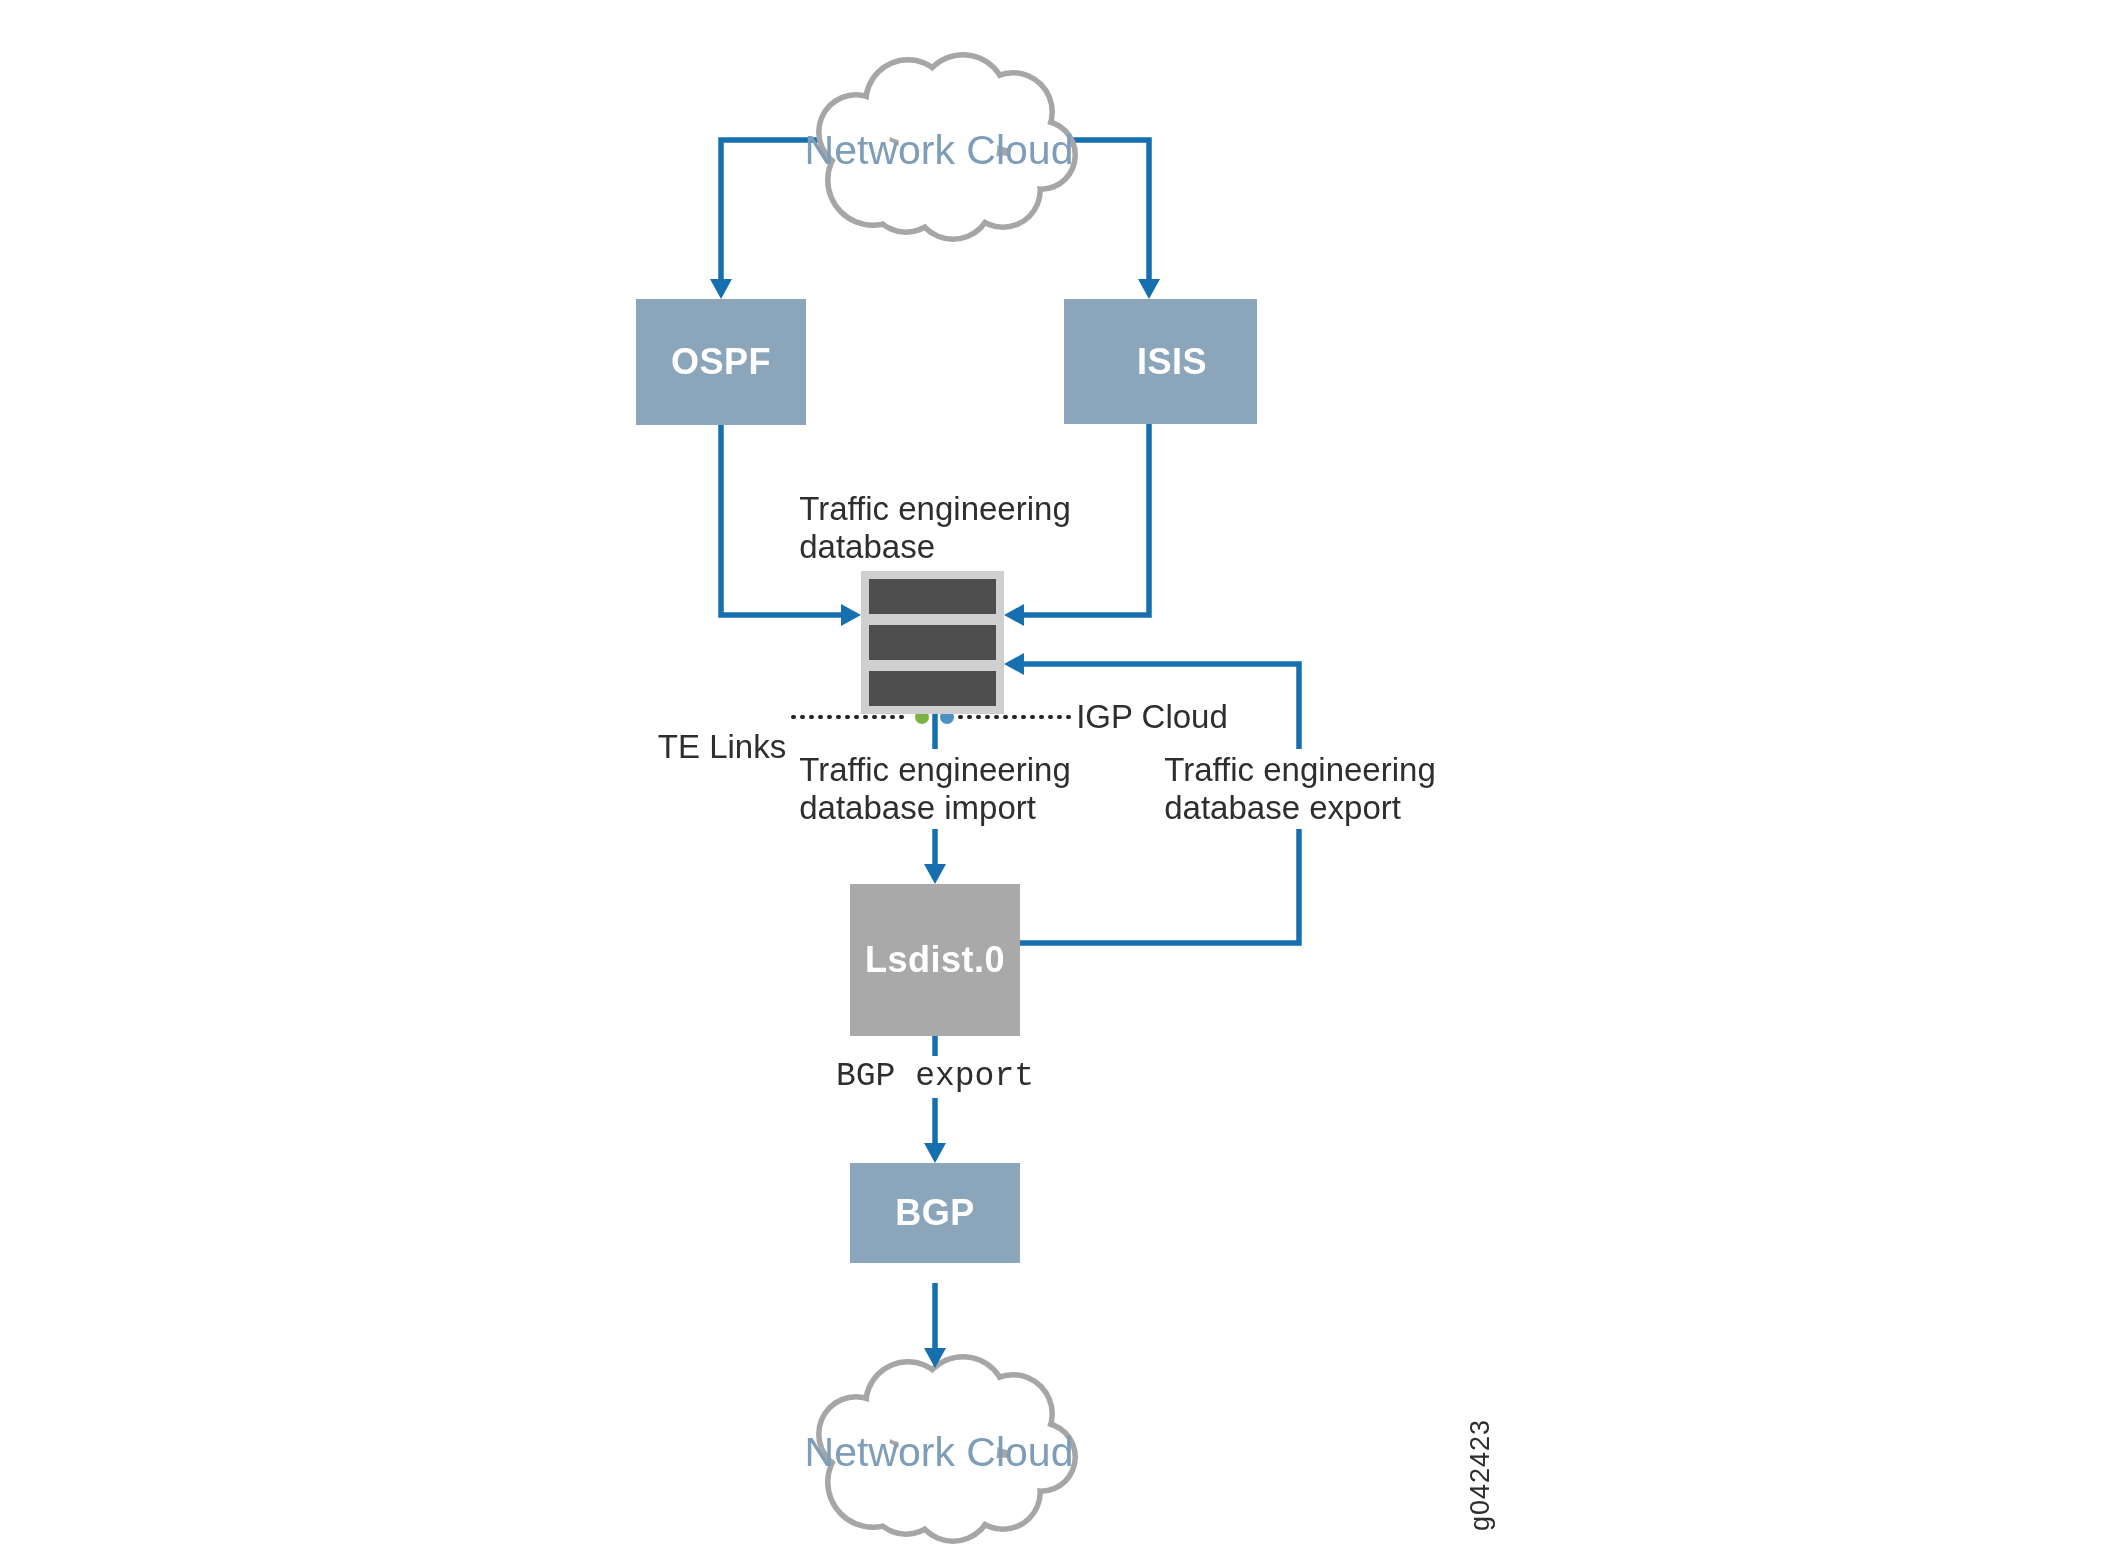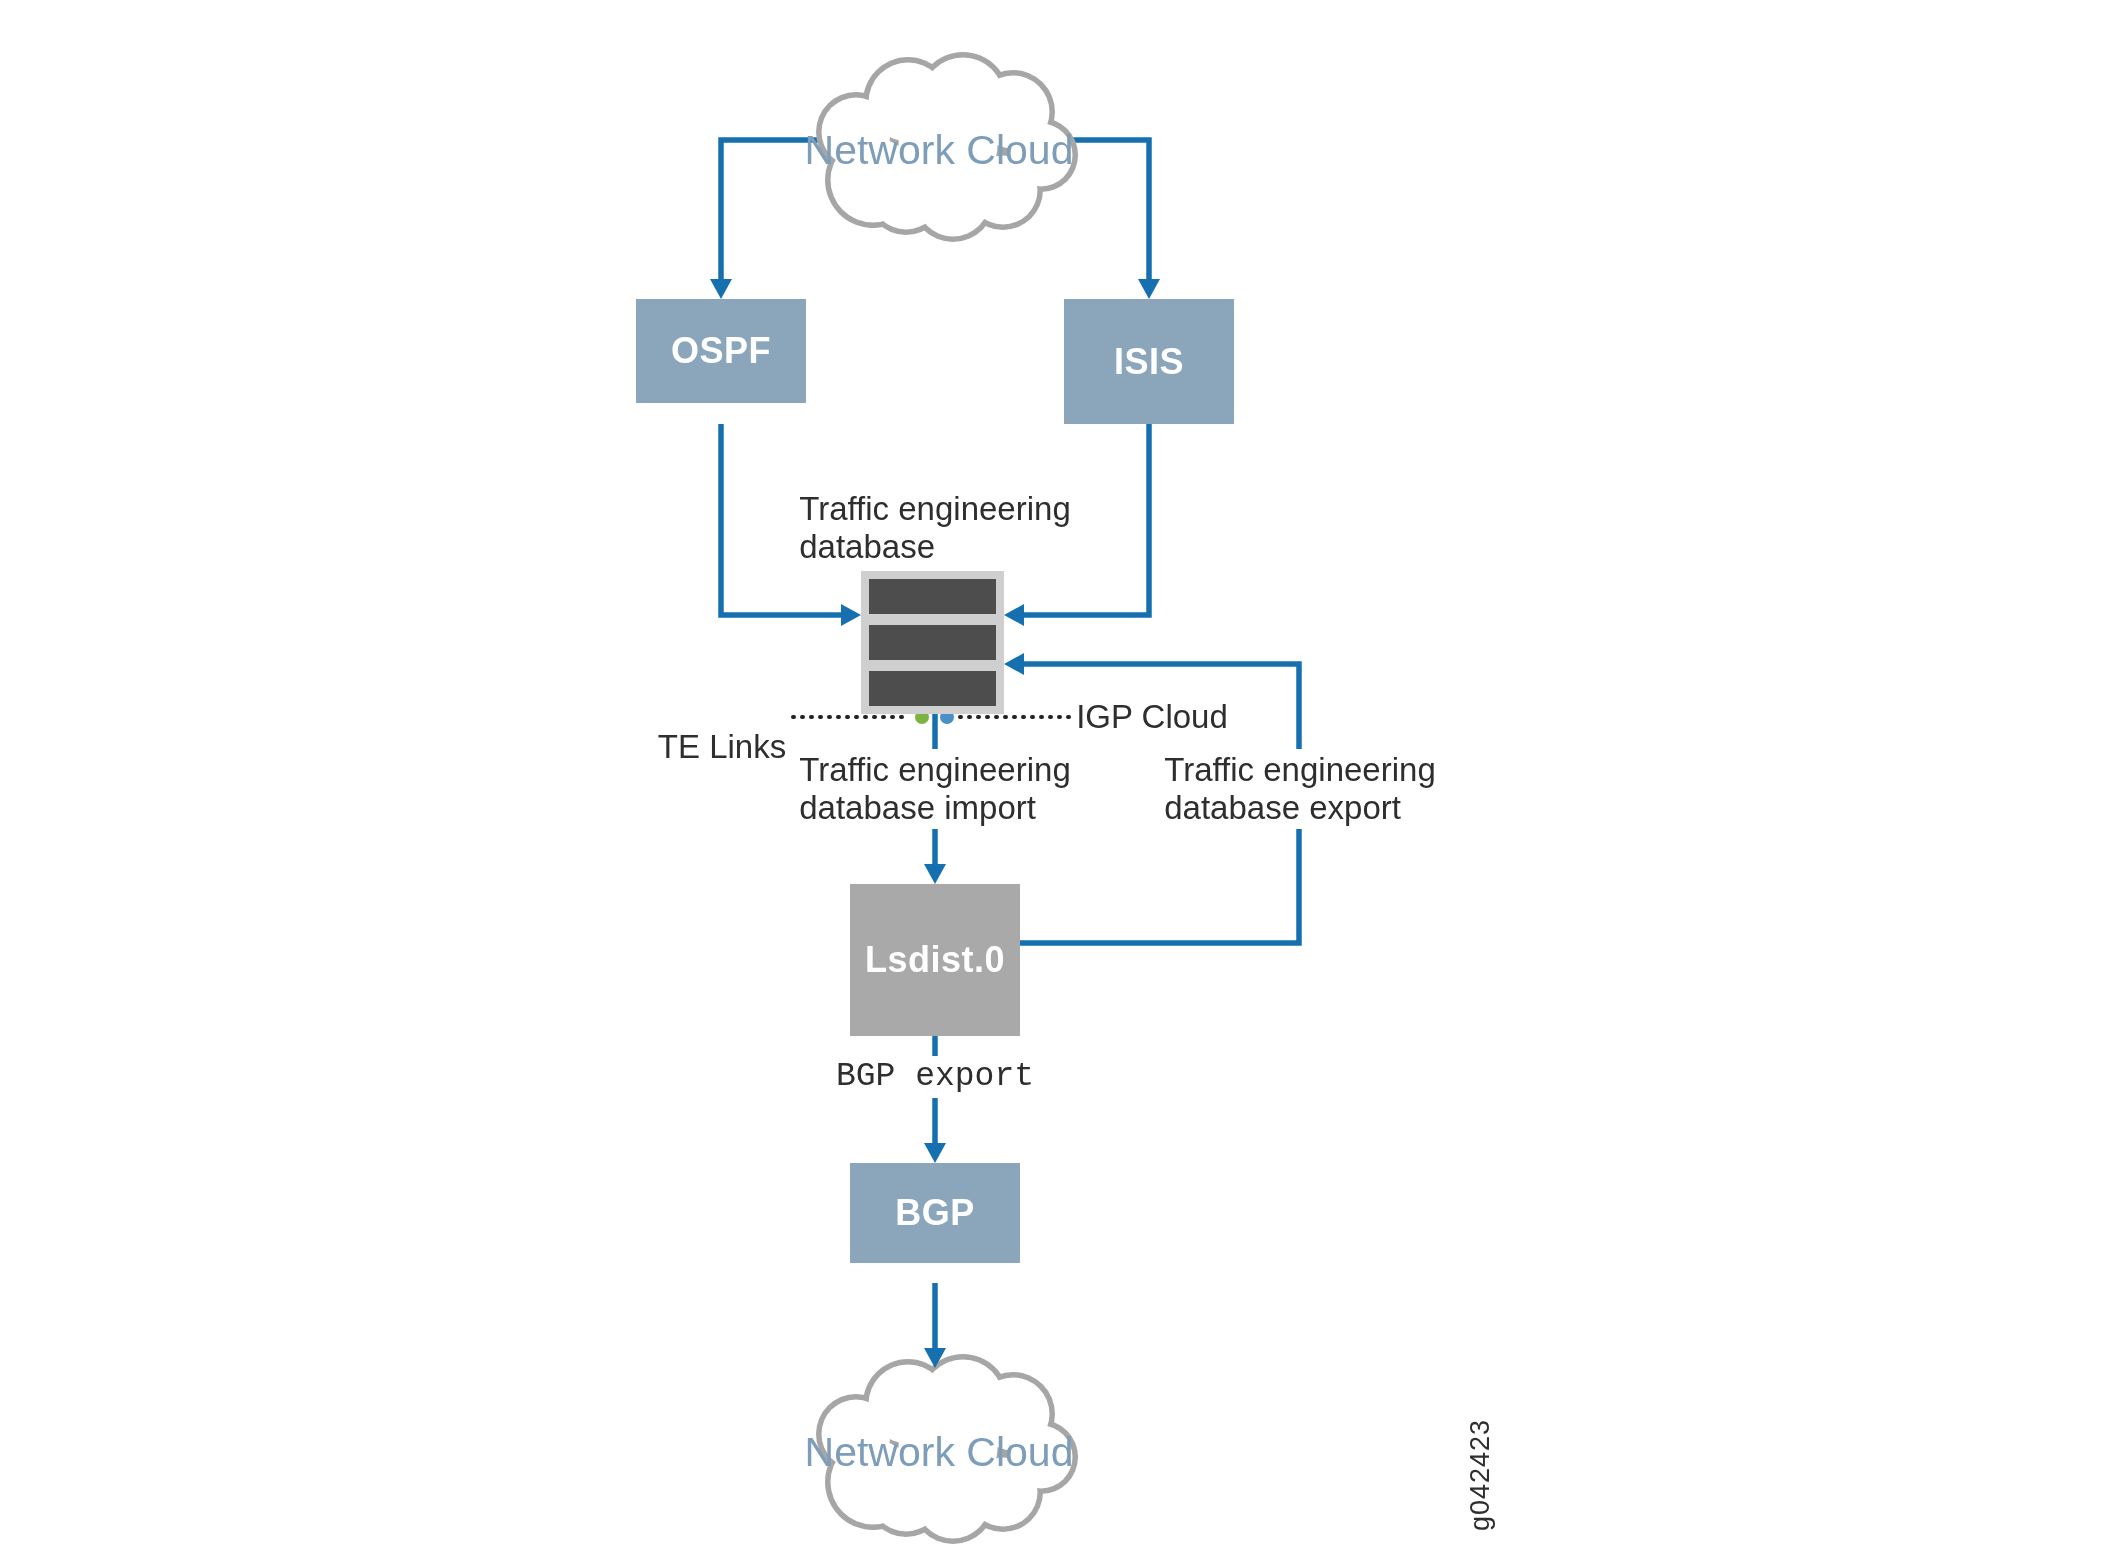--- a/index.html
+++ b/index.html
@@ -114,24 +114,24 @@
     <path class="wire" d="M935 1283 V1350"></path>
     <polygon class="head" points="935,1368 924,1348 946,1348"></polygon>
 
     <circle class="dot-green" cx="922" cy="717" r="7"></circle>
     <circle class="dot-blue" cx="947" cy="717" r="7"></circle>
   </svg>
 
   <div class="cloud-lbl" style="left:939px; top:150px;">Network Cloud</div>
   <div class="cloud-lbl" style="left:939px; top:1452px;">Network Cloud</div>
 
-  <div class="box protocol" style="left:636px; top:299px; width:170px; height:104px;text-align:right;">
+  <div class="box protocol" style="left:636px; top:299px; width:170px; height:126px;text-align:right;">
     <span>OSPF</span>
   </div>
-  <div class="box protocol" style="left:1064px; top:299px; width:170px; height:125px;">
+  <div class="box protocol" style="left:1064px; top:299px; width:170px; height:125px;padding-left:23px;">
     <span>ISIS</span>
   </div>
 
   <div class="lbl tight" style="left:935px; top:528px;">
     <div>Traffic engineering</div>
     <div>database</div>
   </div>
 
   <div class="db">
     <div class="db-bar"></div>

